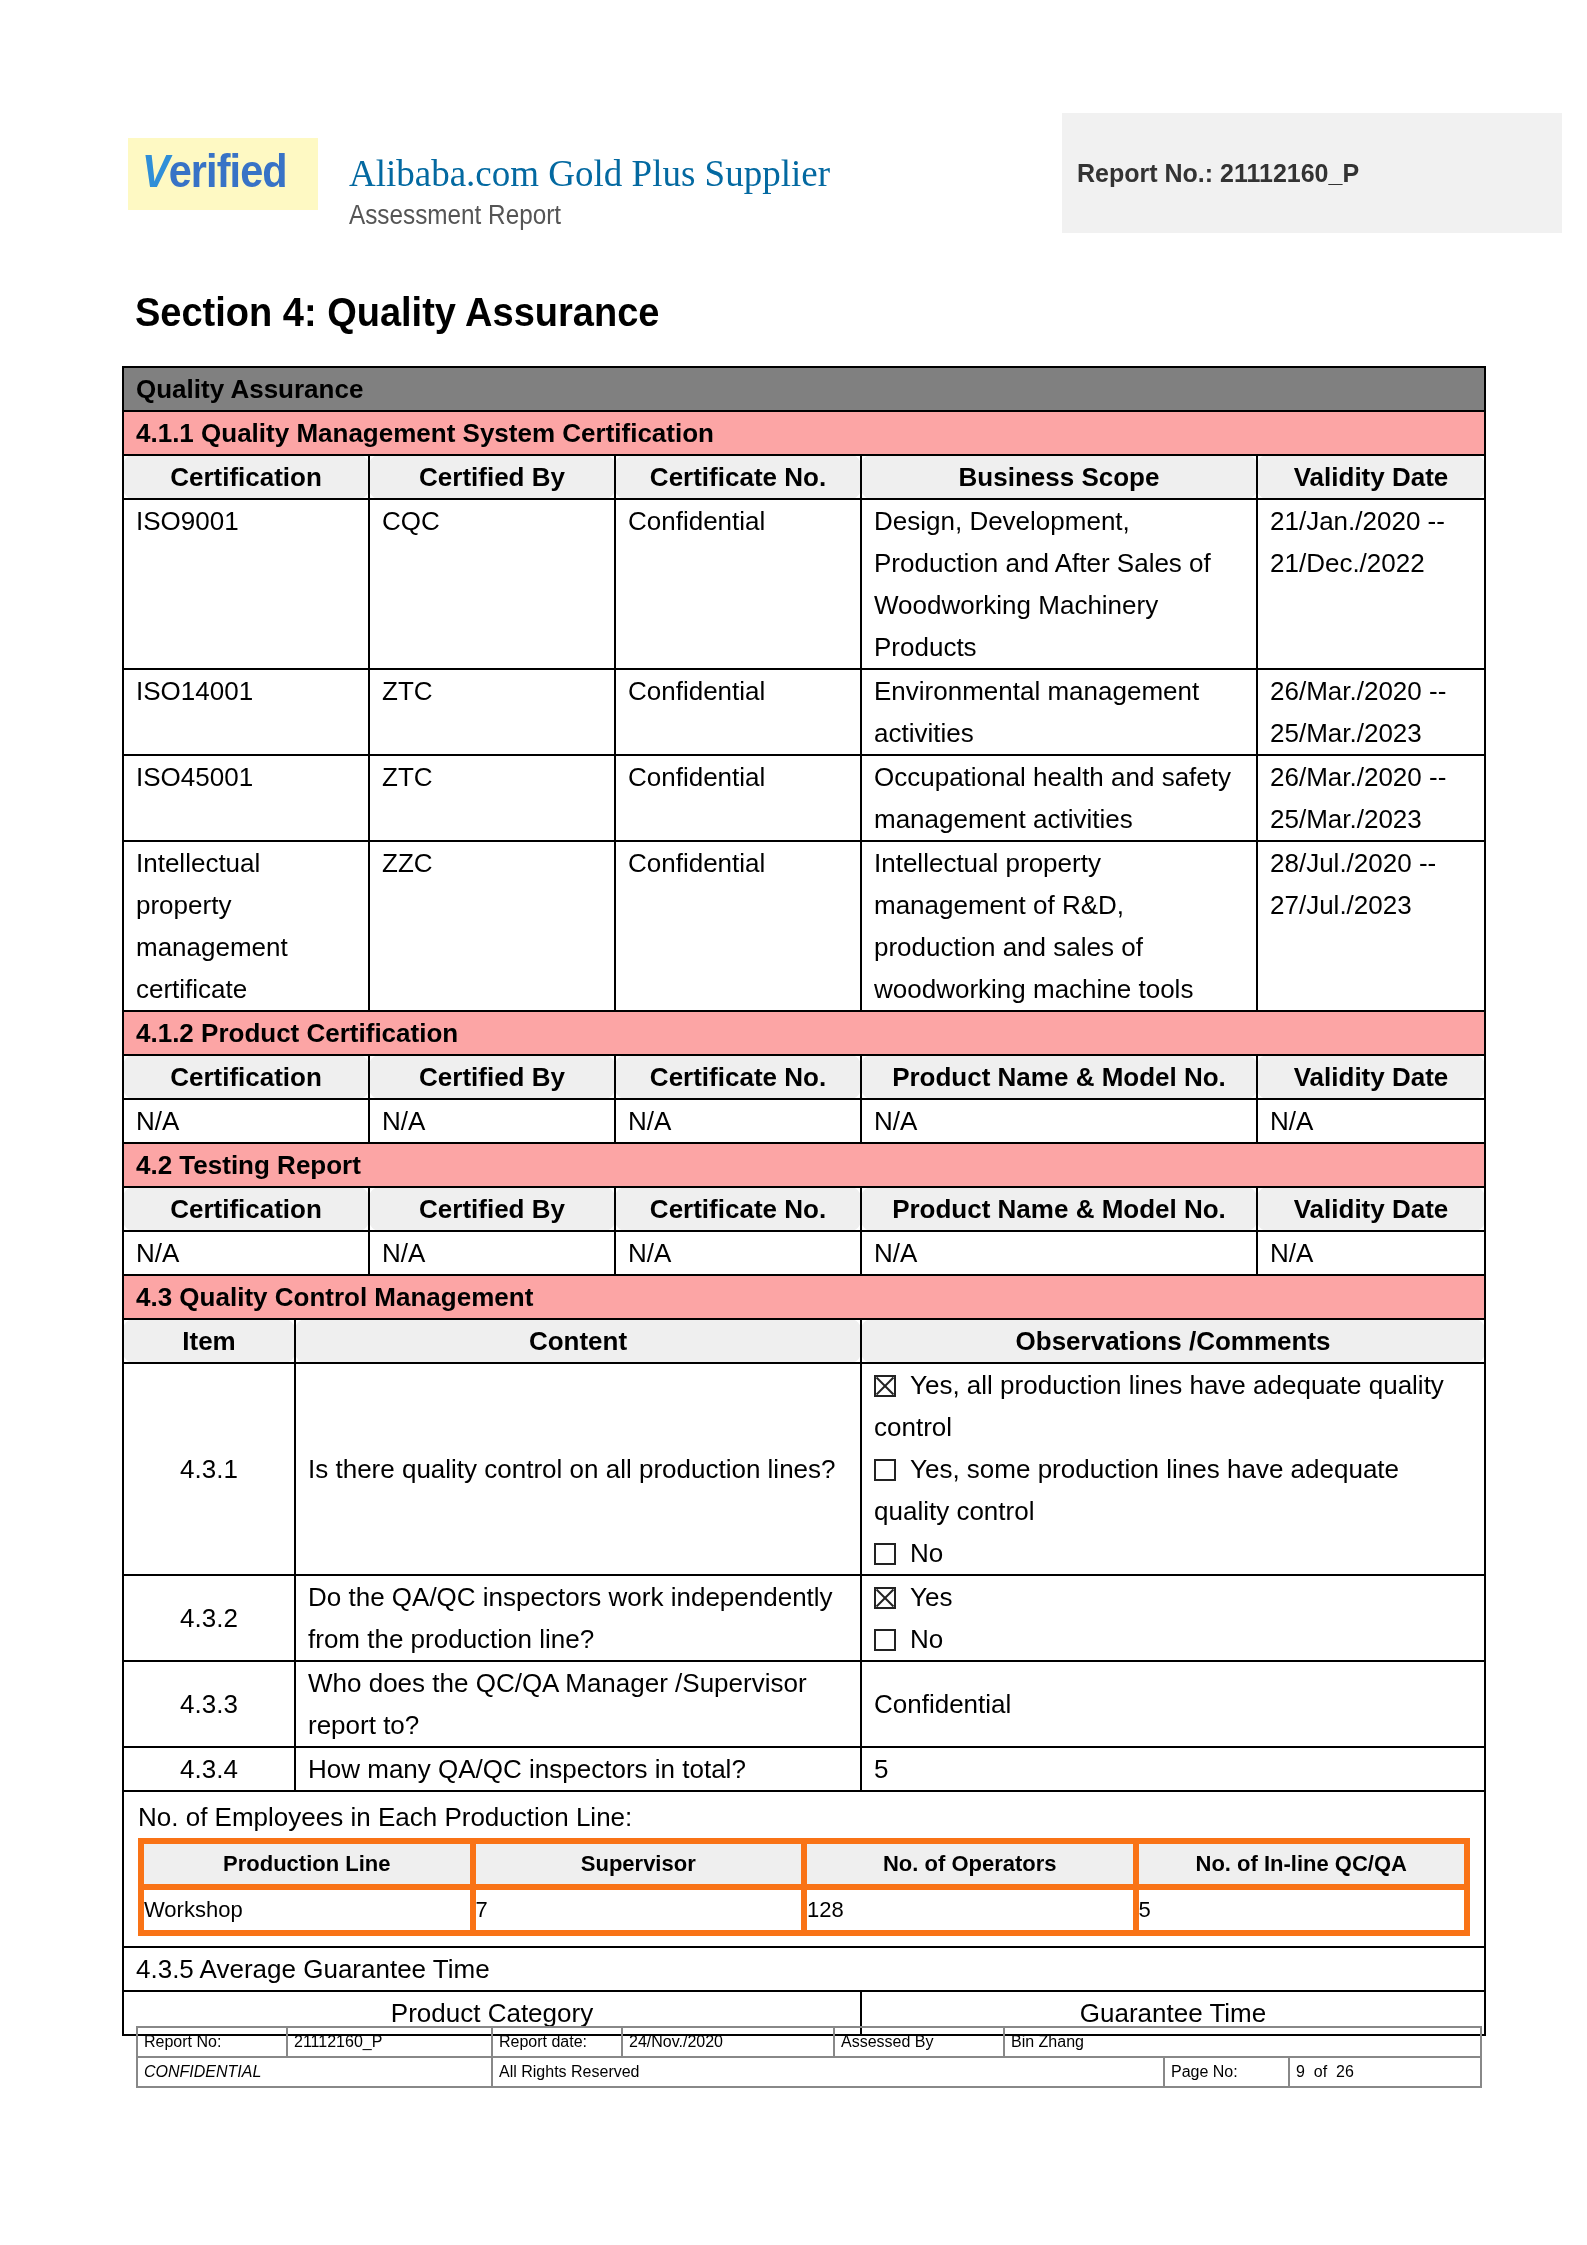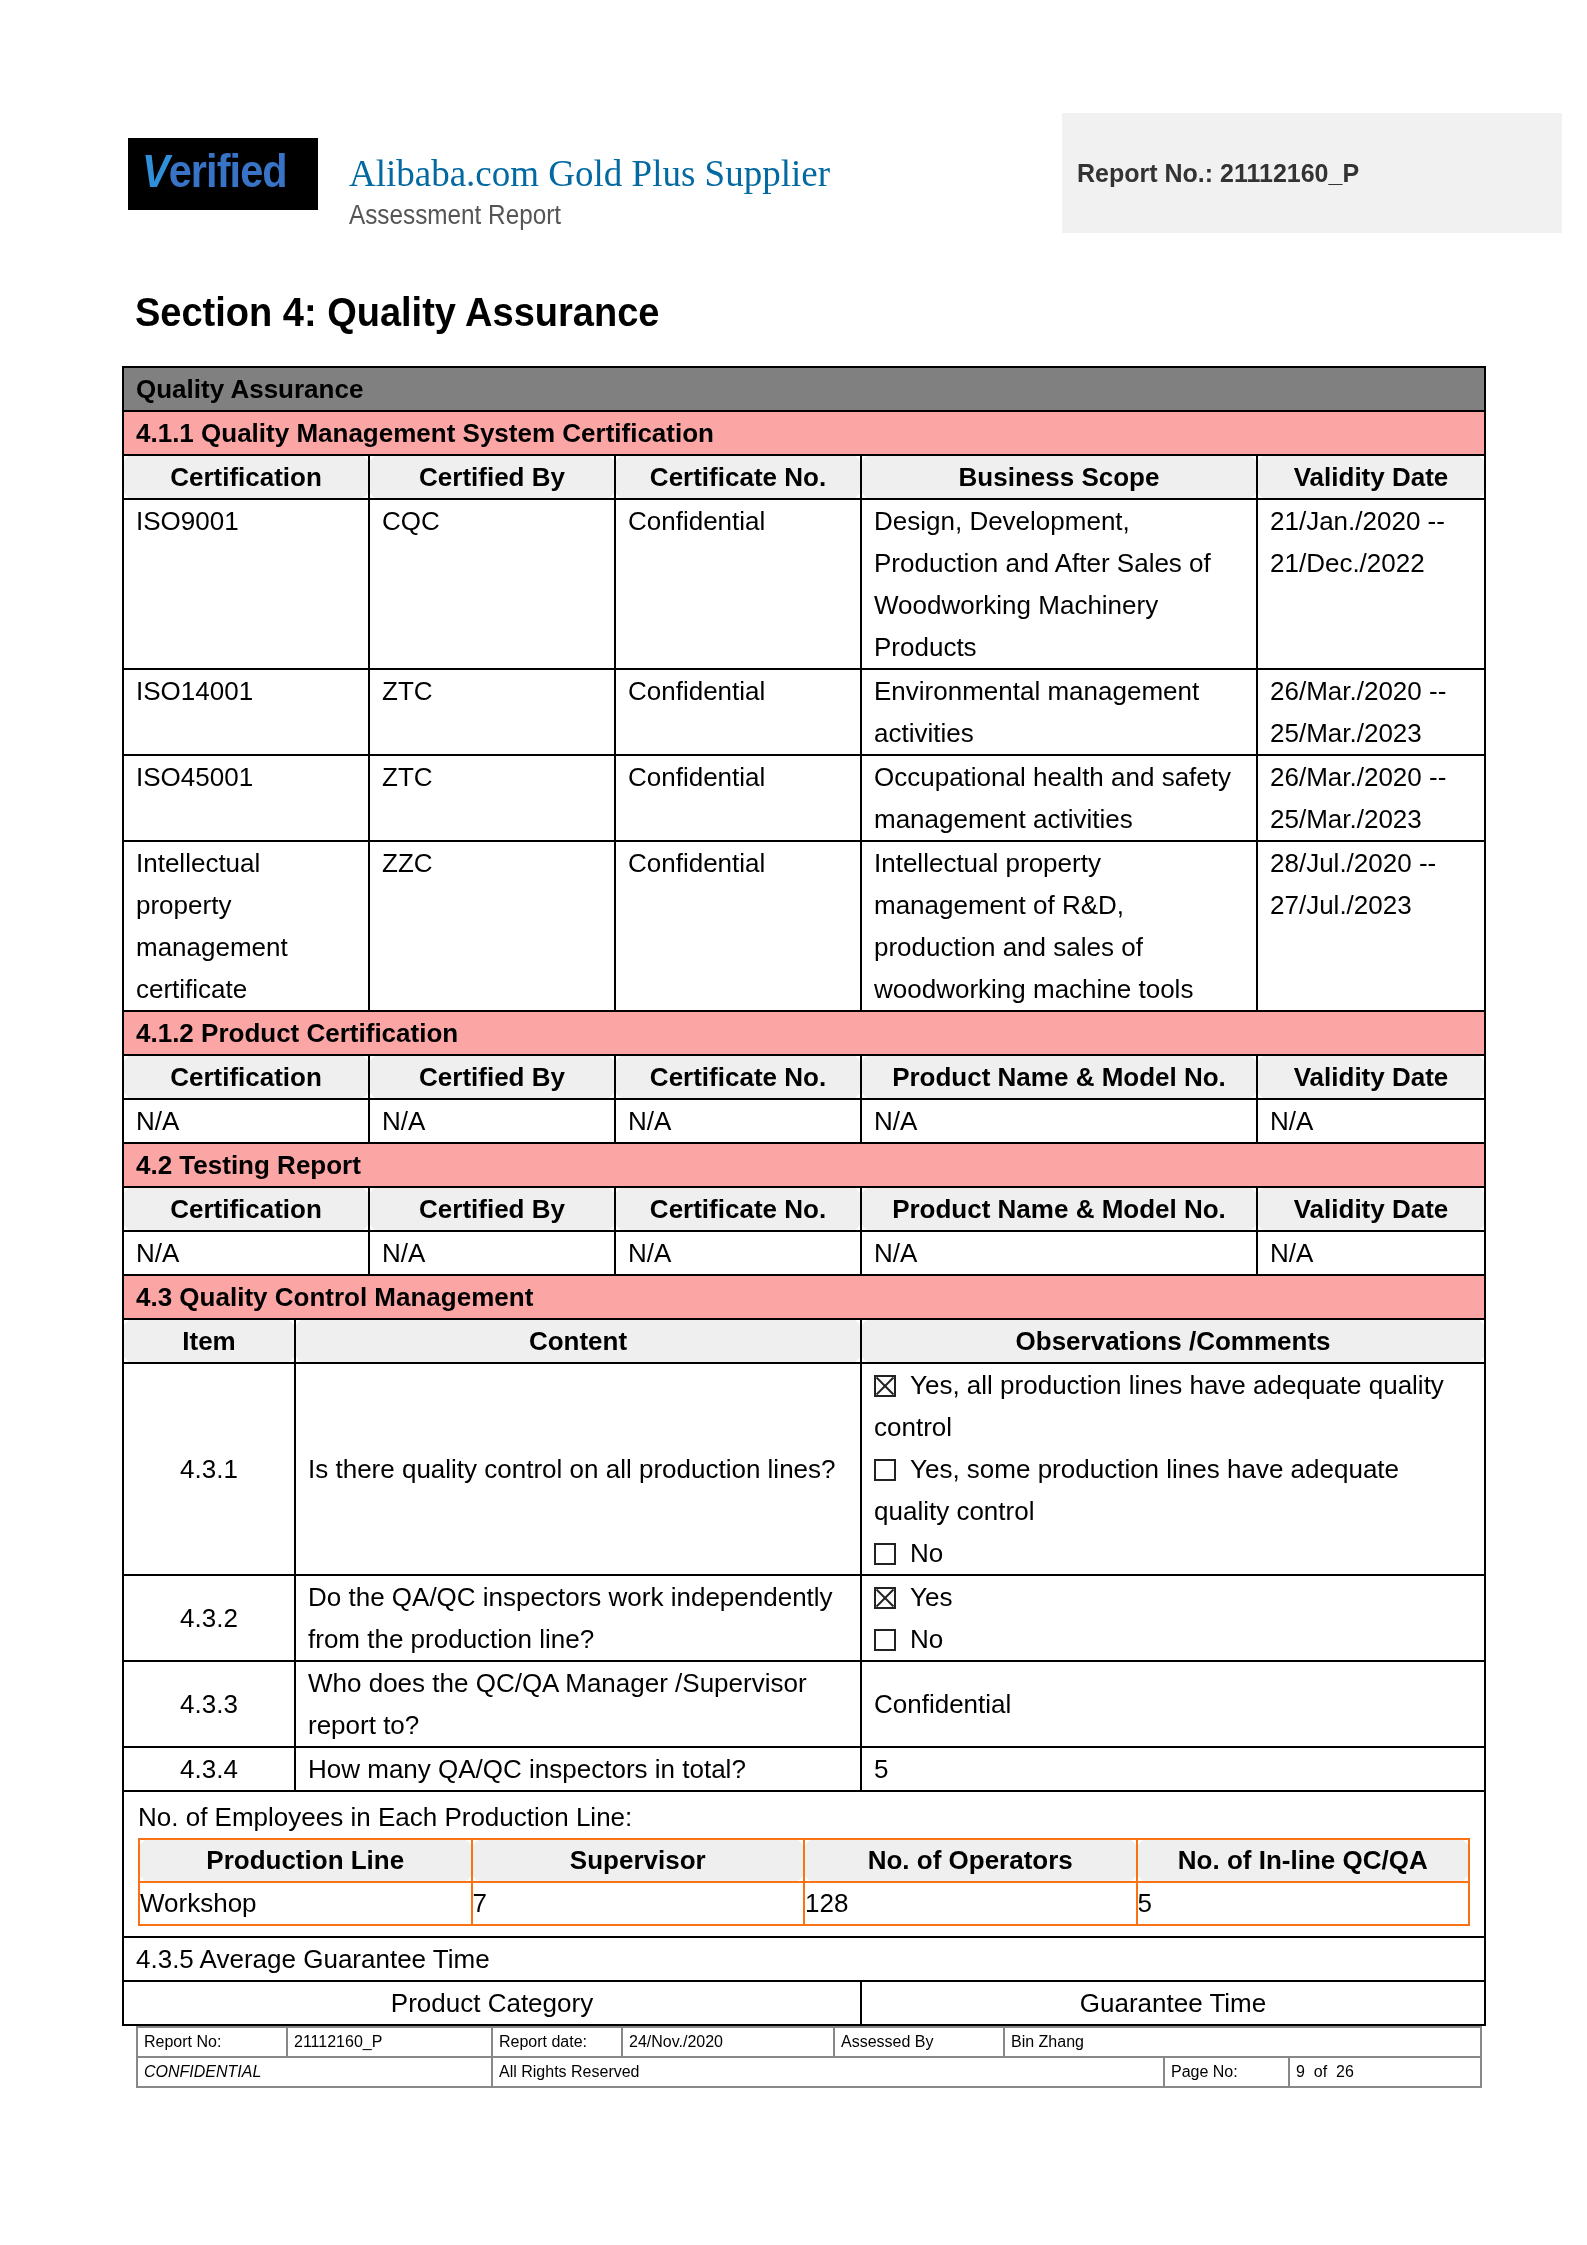--- a/index.html
+++ b/index.html
@@ -1,37 +1,37 @@
 <!DOCTYPE html>
 <html><head>
 <meta charset="utf-8">
 <style>
   html,body{margin:0;padding:0;background:#fff;}
   body{width:1587px;height:2245px;position:relative;font-family:"Liberation Sans",sans-serif;color:#000;overflow:hidden;}
-  .logo{position:absolute;left:128px;top:138px;width:190px;height:72px;background:#000000;text-align:right;}
+  .logo{position:absolute;left:128px;top:138px;width:190px;height:72px;background:#fef9c3;text-align:right;}
   .logo-text{position:absolute;left:14px;top:6px;font-family:"Liberation Sans",sans-serif;font-weight:bold;font-size:46px;color:#3873c6;letter-spacing:-1px;transform:scaleX(0.9);transform-origin:left;}
   .logo-text .v{color:#2f8fd8;font-style:italic;}
   .brand{position:absolute;left:349px;top:152px;font-family:"Liberation Serif",serif;font-size:37px;color:#0369a1;}
   .brand-sub{position:absolute;left:349px;top:200px;font-family:"Liberation Sans",sans-serif;font-size:27px;color:#555;transform:scaleX(0.9);transform-origin:left;}
   .report-box{position:absolute;left:1062px;top:113px;width:500px;height:120px;background:#f1f1f1;}
   .report-box span{position:absolute;left:15px;top:46px;font-weight:bold;font-size:25px;color:#333;}
   .section-title{position:absolute;left:135px;top:290px;font-size:40px;font-weight:bold;transform:scaleX(0.95);transform-origin:left;}
   table{border-collapse:collapse;}
   .main{position:absolute;left:122px;top:366px;width:1362px;table-layout:fixed;}
   .main td,.main th{border:2px solid #000;font-size:26px;vertical-align:top;padding:0 12px;line-height:42px;}
   .band-dark{background:#808080;font-weight:bold;text-align:left;}
   .band-light{background:#fca5a5;font-weight:bold;text-align:left;}
   .hdr{background:#efefef;font-weight:bold;text-align:center;border-radius:11px;}
   .c{text-align:center;vertical-align:middle !important;border-radius:27px;}
   .m{vertical-align:middle !important;}
   .cb{display:inline-block;width:22px;height:22px;border:2px solid #222;vertical-align:-3px;margin-right:14px;position:relative;box-sizing:border-box;}
   .cb.on::before,.cb.on::after{content:"";position:absolute;left:-3px;top:8px;width:24px;height:2px;background:#222;}
   .cb.on::before{transform:rotate(45deg);} .cb.on::after{transform:rotate(-45deg);}
   .inner{width:100%;border-collapse:collapse;table-layout:fixed;}
-  .inner td{border:2px solid #f97316;padding:0 0;font-size:26px;line-height:40px;}
+  .inner td{border:6px solid #f97316;padding:0 0;font-size:22px;line-height:40px;}
   .footer{position:absolute;left:136px;top:2026px;width:1344px;border-collapse:collapse;table-layout:fixed;}
   .footer td{border:2px solid #888;font-size:16px;padding:0 6px;line-height:28px;height:28px;white-space:nowrap;}
 </style>
 </head>
 <body>
 
 <div class="logo">
   <div class="logo-text"><span class="v">V</span><span>erified</span></div>
 </div>
 <div class="brand">Alibaba.com Gold Plus Supplier</div>

